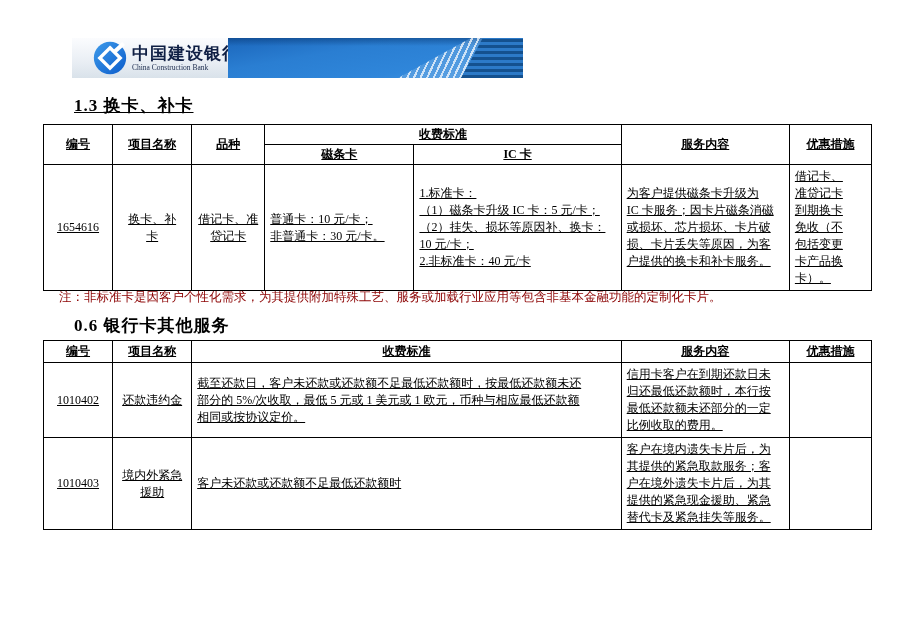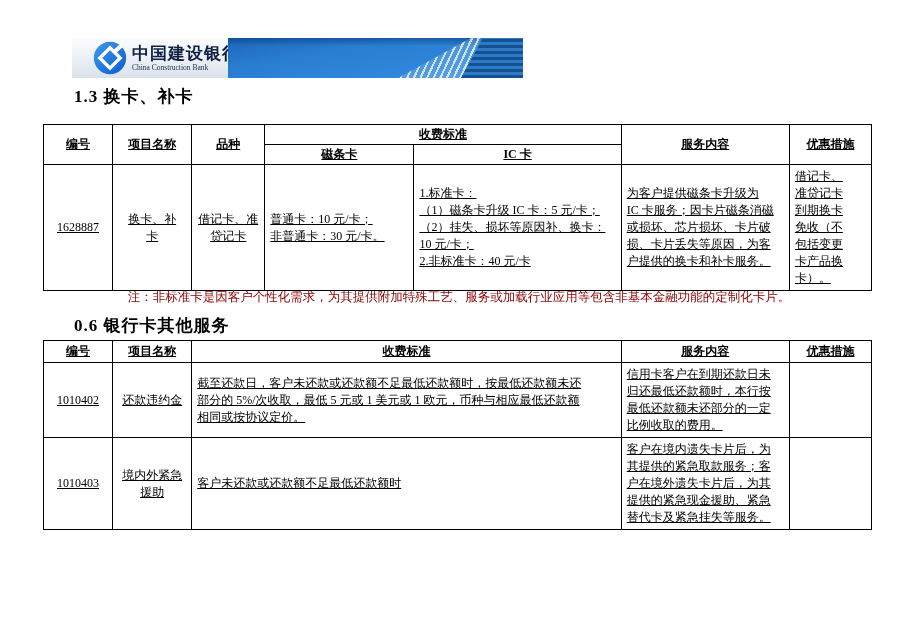--- a/index.html
+++ b/index.html
@@ -39,25 +39,25 @@
   .banner-art .glare {
     position:absolute; left:0; right:0; top:0; height:8px;
     background:linear-gradient(180deg, rgba(10,60,120,.55), rgba(10,60,120,0));
   }
 
   
   .sec-title {
     position:absolute; left:74px; font-size:17px; font-weight:700; color:#000;
     letter-spacing:1px; white-space:nowrap;
   }
-  #title-1-3 { top:85px; }
+  #title-1-3 { top:94px;text-decoration:underline; }
   #title-1-4 { top:314px; }
   .note {
     position:absolute; left:59px; top:289px; width:800px;
-    font-size:12.5px; color:#8b0000; white-space:nowrap;text-align:center;
+    font-size:12.5px; color:#8b0000; white-space:nowrap;
   }
 
   
   table { position:absolute; left:43px; border-collapse:collapse; table-layout:fixed;text-decoration:underline; }
   #table-1 { top:124px; width:829px; }
   #table-2 { top:340px; width:829px; }
   th, td { border:1px solid #000; font-size:12px; line-height:17px; vertical-align:middle; overflow:hidden; }
   th { font-weight:700; text-align:center; padding:1px 2px; }
   td.c { text-align:center; padding:2px 3px; white-space:pre-line; }
   td.l { text-align:left; padding:3px 5px; white-space:pre-line; }
@@ -118,21 +118,21 @@
         <th rowspan="2">服务内容</th>
         <th rowspan="2">优惠措施</th>
       </tr>
       <tr>
         <th>磁条卡</th>
         <th>IC 卡</th>
       </tr>
     </thead>
     <tbody>
       <tr>
-        <td class="c">1628887</td>
+        <td class="c">1654616</td>
         <td class="c">换卡、补
 卡</td>
         <td class="c">借记卡、准
 贷记卡</td>
         <td class="l">普通卡：10 元/卡；
 非普通卡：30 元/卡。</td>
         <td class="l">1.标准卡：
 （1）磁条卡升级 IC 卡：5 元/卡；
 （2）挂失、损坏等原因补、换卡：
 10 元/卡；

